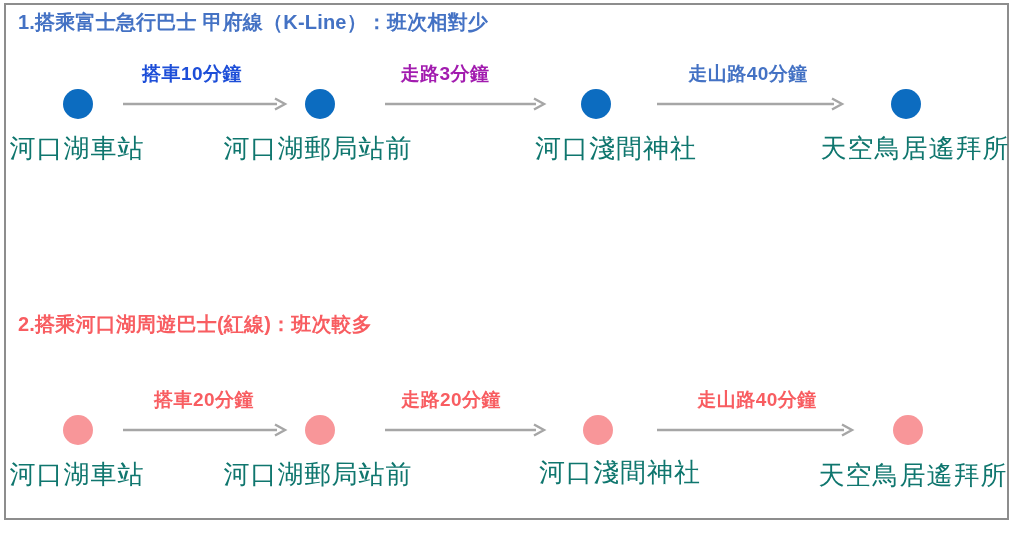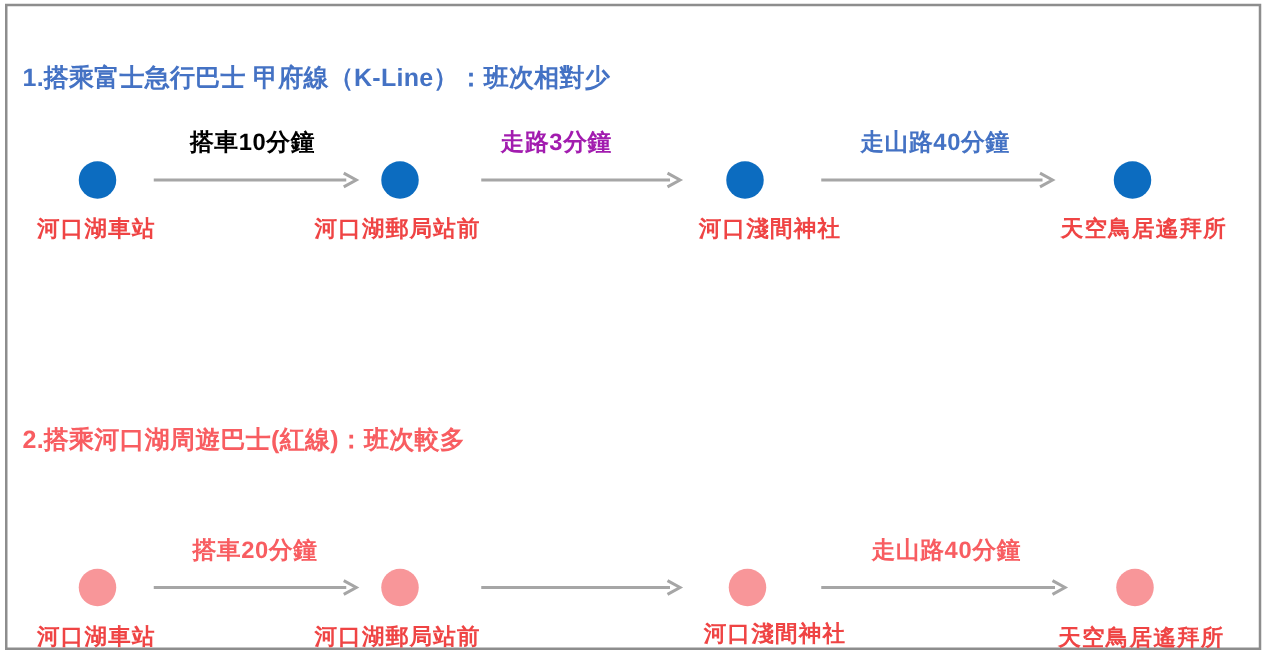--- a/index.html
+++ b/index.html
@@ -21,42 +21,41 @@
     top: 3px;
     width: 1005px;
     height: 517px;
     box-sizing: border-box;
     border: 2px solid #8d8d8d;
     background: #ffffff;
   }
   .route {
     position: absolute;
     inset: 0;
-    margin-top: 40px;
   }
   .route-title {
     position: absolute;
     margin: 0;
     font-size: 20px;
     font-weight: 700;
     white-space: nowrap;
     letter-spacing: 0.2px;
   }
   .stop-dot {
     position: absolute;
     width: 30px;
     height: 30px;
     border-radius: 50%;
   }
   .stop-label {
     position: absolute;
     transform: translateX(-50%);
-    font-size: 18px;
-    font-weight: 700;
-    color: #ef4444;
+    font-size: 26px;
+    font-weight: 400;
+    color: #0f766e;
     white-space: nowrap;
     letter-spacing: 1px;
   }
   .leg-label {
     position: absolute;
     transform: translateX(-50%);
     font-size: 19px;
     font-weight: 700;
     white-space: nowrap;
     letter-spacing: 0.5px;
@@ -87,52 +86,53 @@
     </svg>
     <svg class="arrow" style="left: 384px; top: 96px; color: rgb(166, 166, 166);" width="163" height="16">
       <line x1="1" y1="8" x2="152" y2="8" stroke="currentColor" stroke-width="2.4"></line>
       <path d="M150 2.5 L160 8 L150 13.5" fill="none" stroke="currentColor" stroke-width="2.4"></path>
     </svg>
     <svg class="arrow" style="left: 656px; top: 96px; color: rgb(166, 166, 166);" width="189" height="16">
       <line x1="1" y1="8" x2="178" y2="8" stroke="currentColor" stroke-width="2.4"></line>
       <path d="M176 2.5 L186 8 L176 13.5" fill="none" stroke="currentColor" stroke-width="2.4"></path>
     </svg>
 
-    <span class="leg-label" style="left: 202px; top: 61px; color: #000000;">搭車10分鐘</span>
+    <span class="leg-label" style="left: 192px; top: 61px; color: #1d4ed8;">搭車10分鐘</span>
     <span class="leg-label" style="left: 445px; top: 61px; color: #a21caf;">走路3分鐘</span>
     <span class="leg-label" style="left: 748px; top: 61px; color: rgb(68, 114, 196);">走山路40分鐘</span>
 
     <span class="stop-label" style="left:77px;  top:131px;">河口湖車站</span>
     <span class="stop-label" style="left:318px; top:131px;">河口湖郵局站前</span>
     <span class="stop-label" style="left:616px; top:131px;">河口淺間神社</span>
     <span class="stop-label" style="left:915px; top:131px;">天空鳥居遙拜所</span>
   </section>
 
   <section class="route">
-    <h2 class="route-title" style="left: 18px; top: 298px; color: rgb(248, 93, 97);">2.搭乘河口湖周遊巴士(紅線)：班次較多</h2>
+    <h2 class="route-title" style="left: 18px; top: 311px; color: rgb(248, 93, 97);">2.搭乘河口湖周遊巴士(紅線)：班次較多</h2>
 
     <span class="stop-dot" style="left: 63px; top: 415px; background-color: rgb(248, 150, 153);"></span>
     <span class="stop-dot" style="left: 305px; top: 415px; background-color: rgb(248, 150, 153);"></span>
     <span class="stop-dot" style="left: 583px; top: 415px; background-color: rgb(248, 150, 153);"></span>
     <span class="stop-dot" style="left: 893px; top: 415px; background-color: rgb(248, 150, 153);"></span>
 
     <svg class="arrow" style="left: 122px; top: 422px; color: rgb(166, 166, 166);" width="166" height="16">
       <line x1="1" y1="8" x2="155" y2="8" stroke="currentColor" stroke-width="2.4"></line>
       <path d="M153 2.5 L163 8 L153 13.5" fill="none" stroke="currentColor" stroke-width="2.4"></path>
     </svg>
     <svg class="arrow" style="left: 384px; top: 422px; color: rgb(166, 166, 166);" width="163" height="16">
       <line x1="1" y1="8" x2="152" y2="8" stroke="currentColor" stroke-width="2.4"></line>
       <path d="M150 2.5 L160 8 L150 13.5" fill="none" stroke="currentColor" stroke-width="2.4"></path>
     </svg>
     <svg class="arrow" style="left: 656px; top: 422px; color: rgb(166, 166, 166);" width="199" height="16">
       <line x1="1" y1="8" x2="188" y2="8" stroke="currentColor" stroke-width="2.4"></line>
       <path d="M186 2.5 L196 8 L186 13.5" fill="none" stroke="currentColor" stroke-width="2.4"></path>
     </svg>
 
     <span class="leg-label" style="left: 204px; top: 387px; color: rgb(248, 93, 97); text-align: right;">搭車20分鐘</span>
+    <span class="leg-label" style="left: 451px; top: 387px; color: rgb(248, 93, 97);">走路20分鐘</span>
     <span class="leg-label" style="left: 757px; top: 387px; color: rgb(248, 93, 97);">走山路40分鐘</span>
 
     <span class="stop-label" style="left:77px;  top:457px;">河口湖車站</span>
     <span class="stop-label" style="left:318px; top:457px;">河口湖郵局站前</span>
     <span class="stop-label" style="left:620px; top:455px;">河口淺間神社</span>
     <span class="stop-label" style="left:913px; top:458px;">天空鳥居遙拜所</span>
   </section>
 </div>
 
 </body></html>

